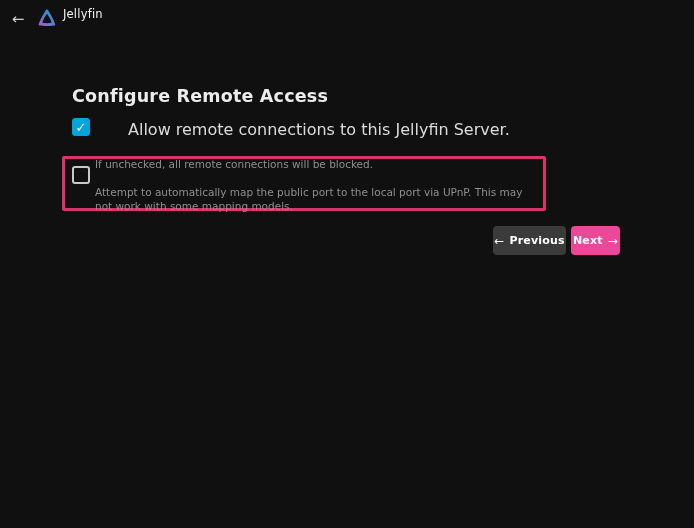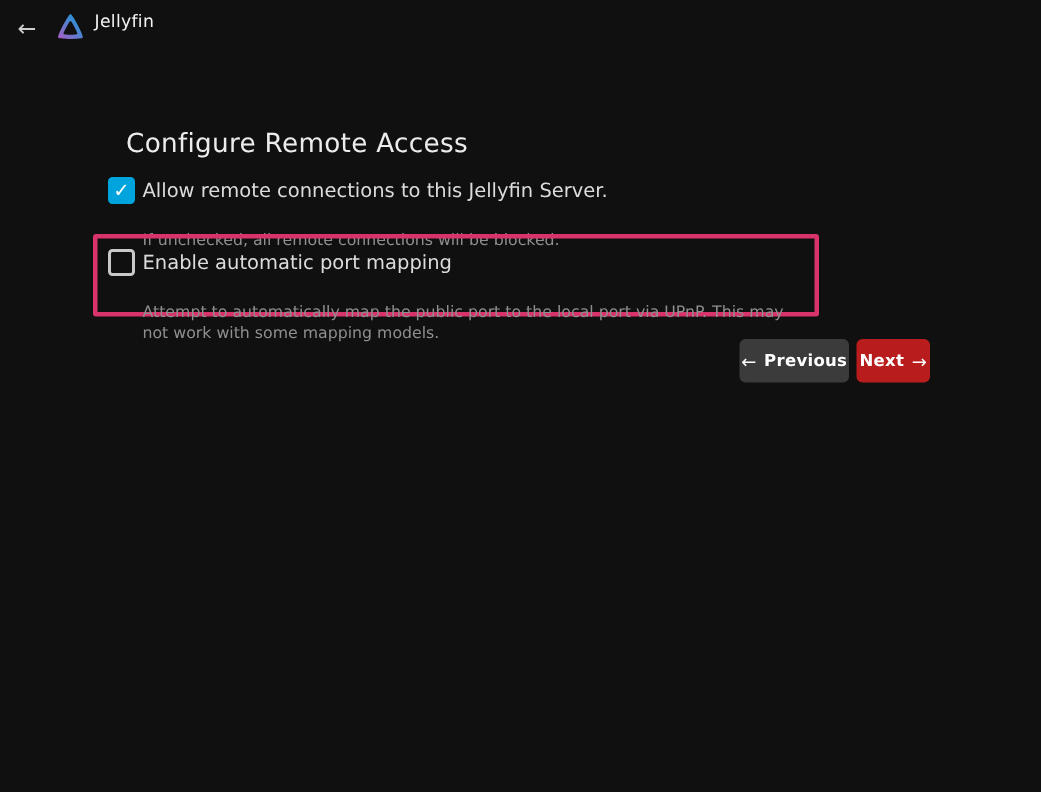--- a/index.html
+++ b/index.html
@@ -27,22 +27,22 @@
     display: flex; align-items: flex-start; gap: 5px;
   }
   .logo-icon { width: 22px; height: 22px; display: block; }
   .logo-text {
     color: #f2f2f2; font-size: 11.5px; font-weight: 500;
     letter-spacing: 0.2px;
   }
 
   
   .page-title {
-    position: absolute; left: 84px; top: 86px;
-    font-size: 17.5px; font-weight: 400; color: #ececec;
+    position: absolute; left: 72px; top: 86px;
+    font-size: 17.5px; font-weight: 700; color: #ececec;
     letter-spacing: 0.2px;
   }
 
   
   .option { position: absolute; left: 72px; }
   .option-1 { top: 118px; width: 460px; }
   .option-row { display: flex; align-items: flex-start; }
   .checkbox {
     flex: 0 0 auto;
     width: 18px; height: 18px; border-radius: 3px;
@@ -51,21 +51,21 @@
   }
   .checkbox.checked {
     background: #00a4dc; border: 1px solid #00a4dc;
     color: #ffffff; font-size: 13px; font-weight: 700; line-height: 1;
   }
   .checkbox.unchecked {
     background: transparent; border: 2px solid #c9c9c9; color: transparent;
   }
   .option-texts { padding-top: 2px; }
   .option-label {
-    font-size: 13px; color: #dcdcdc; line-height: 1.25; cursor: pointer;
+    font-size: 16px; color: #dcdcdc; line-height: 1.25; cursor: pointer; margin-left: 33px;
   }
   .option-desc {
     font-size: 10.5px; color: #8f8f8f; margin-top: 18px; line-height: 1.3;
   }
 
   
   .highlight-box {
     position: absolute; left: 62px; top: 156px;
     width: 484px; height: 55px;
     border: 3px solid #d8336b; border-radius: 2px;
@@ -77,21 +77,21 @@
   .btn {
     position: absolute; top: 226px; height: 29px;
     border: none; border-radius: 4px;
     font-family: "DejaVu Sans", "Liberation Sans", sans-serif;
     font-size: 11px; font-weight: 700; color: #ffffff;
     display: flex; align-items: center; justify-content: center; gap: 5px;
     cursor: pointer; letter-spacing: 0.2px;
   }
   .btn .arrow { font-weight: 400; font-size: 12px; line-height: 1; }
   .btn-previous { left: 493px; width: 73px; background: #3b3b3b; }
-  .btn-next { left: 571px; width: 49px; background: #b91c1c; }
+  .btn-next { left: 571px; width: 49px; background: #ec4899; }
 </style>
 </head>
 <body>
 
 <div class="stage">
 
   <button class="back-btn">
     <span>←</span>
   </button>
 
@@ -122,21 +122,20 @@
       </div>
     </div>
   </div>
 
   <div class="highlight-box"></div>
 
   <div class="option option-2">
     <div class="option-row">
       <div class="checkbox unchecked"></div>
       <div class="option-texts">
-        <div class="option-label">Enable automatic port mapping</div>
         <div class="option-desc">Attempt to automatically map the public port to the local port via UPnP. This may not work with some mapping models.</div>
       </div>
     </div>
   </div>
 
   <button class="btn btn-previous">
     <span class="arrow">←</span>
     <span>Previous</span>
   </button>
 

